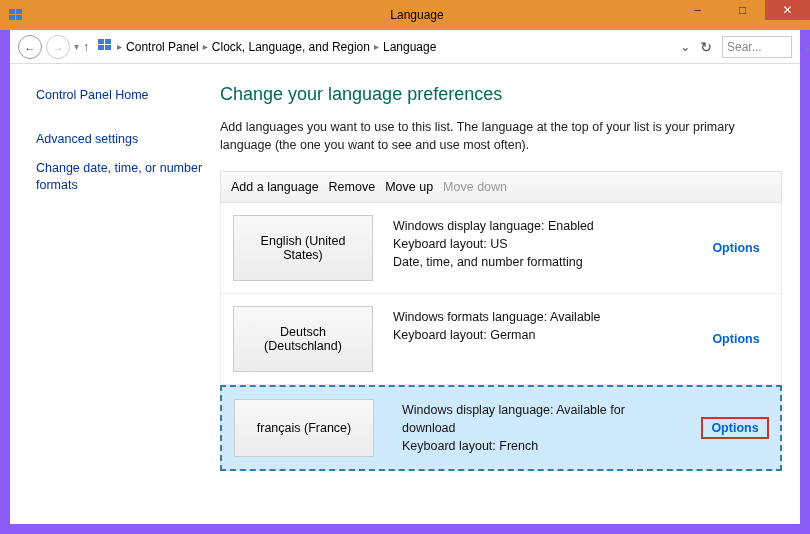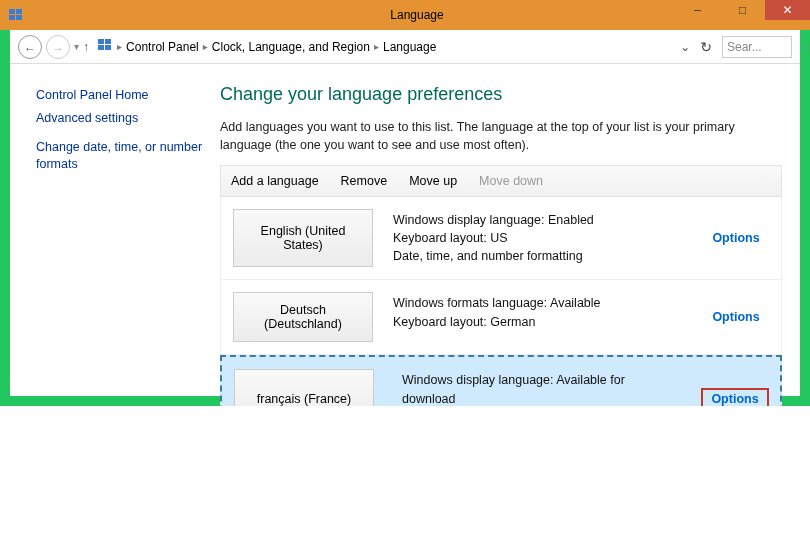--- a/index.html
+++ b/index.html
@@ -1,49 +1,49 @@
 <!DOCTYPE html>
 <html><head>
 <meta charset="utf-8">
 <style>
   * { box-sizing: border-box; margin: 0; padding: 0; font-family: "Segoe UI", Tahoma, sans-serif; }
   body { background: #fff; }
-  .frame { width: 810px; height: 406px; border: 10px solid #22c55e; position: relative; background: #fff; }
+  .frame { width: 810px; height: 534px; border: 10px solid #8b5cf6; position: relative; background: #fff; }
   
   .titlebar { height: 30px; background: #e59233; display: flex; align-items: center; position: relative; margin-top:-10px; margin-left:-10px; margin-right:-10px;}
   .titlebar .app-icon { width:16px; height:16px; margin-left:8px; }
   .titlebar .title { flex:1; text-align:center; color:#000; font-size:12px; }
   .winbtn { width:45px; height:20px; display:flex; align-items:center; justify-content:center; font-size:12px; color:#333; }
   .winbtn.close { background:#c94f3d; color:#fff; width:45px; height:20px;}
   .winbtns { display:flex; position:absolute; right:0; top:0;}
   
   .navtoolbar { height:34px; border-bottom:1px solid #ddd; display:flex; align-items:center; padding:0 8px; gap:4px; font-size:12px; color:#000; }
   .navcircle { width:24px; height:24px; border:1px solid #999; border-radius:50%; display:flex; align-items:center; justify-content:center; font-size:12px; color:#555;}
   .navcircle.disabled { color:#bbb; border-color:#ccc;}
   .bcarrow { color:#777; font-size:10px;}
   .bctext { white-space:nowrap;}
   .navtoolbar .spacer{flex:1;}
   .refresh { font-size:14px; color:#444; margin:0 6px;}
   .searchbox { width:70px; height:22px; border:1px solid #ccc; display:flex; align-items:center; padding:0 4px; color:#888; font-size:12px;gap:44px;}
   .searchbox span.mag{margin-left:auto; font-size:12px;}
   
   .body { display:flex; height:calc(100% - 54px); }
   .sidebar { width:210px; padding:24px 12px 12px 26px; font-size:12.5px; color:#003399; }
-  .sidebar .heading { color:#003399; margin-bottom:8px; }
+  .sidebar .heading { color:#003399; margin-bottom:29px; }
   .sidebar .link { color:#003399; margin-bottom:12px; cursor:pointer; line-height:1.35;}
   .main { flex:1; padding:20px 18px 0 0; }
   .main h1 { color:#00695c; font-size:18px; font-weight:400; margin-bottom:14px;}
-  .main .desc { font-size:12.5px; color:#222; line-height:1.4; margin-bottom:11px; max-width:520px;}
-  .cmdbar { background:linear-gradient(#fafafa,#f1f1f1); border:1px solid #e3e3e3; padding:8px 10px; display:flex; gap:22px; font-size:12.5px; }
+  .main .desc { font-size:12.5px; color:#222; line-height:1.4; margin-bottom:17px; max-width:520px;}
+  .cmdbar { background:linear-gradient(#fafafa,#f1f1f1); border:1px solid #e3e3e3; padding:8px 10px; display:flex; gap:10px; font-size:12.5px; }
   .cmdbar .cmd { color:#000; cursor:pointer;}
   .cmdbar .cmd.disabled { color:#999; cursor:default;}
   .langlist { }
   .langrow { display:flex; align-items:stretch; border:1px solid #eee; border-top:none; }
   .langrow.selected { background:#cfeafc; border:2px dashed #3b7aa3;gap:8px;}
-  .langname { width:140px; margin:12px; padding:10px 8px; background:linear-gradient(#f9f9f9,#ececec); border:1px solid #ccc; text-align:center; font-size:12.5px; display:flex; align-items:center; justify-content:center;}
+  .langname { width:140px; margin:12px; padding:18px 8px; background:linear-gradient(#f9f9f9,#ececec); border:1px solid #ccc; text-align:center; font-size:12.5px; display:flex; align-items:center; justify-content:center;}
   .langinfo { flex:1; padding:14px 8px; font-size:12.5px; line-height:1.45; color:#111;}
   .langopt { width:90px; display:flex; align-items:center; justify-content:center;}
   .langopt a { color:#0066cc; font-size:12.5px; cursor:pointer;font-weight:bold;}
   .langopt.highlight a { border:2px solid #c0392b; padding:2px 8px;}
   svg.flag{width:16px;height:16px;}
 </style>
 </head>
 <body>
 
 <div class="frame">

